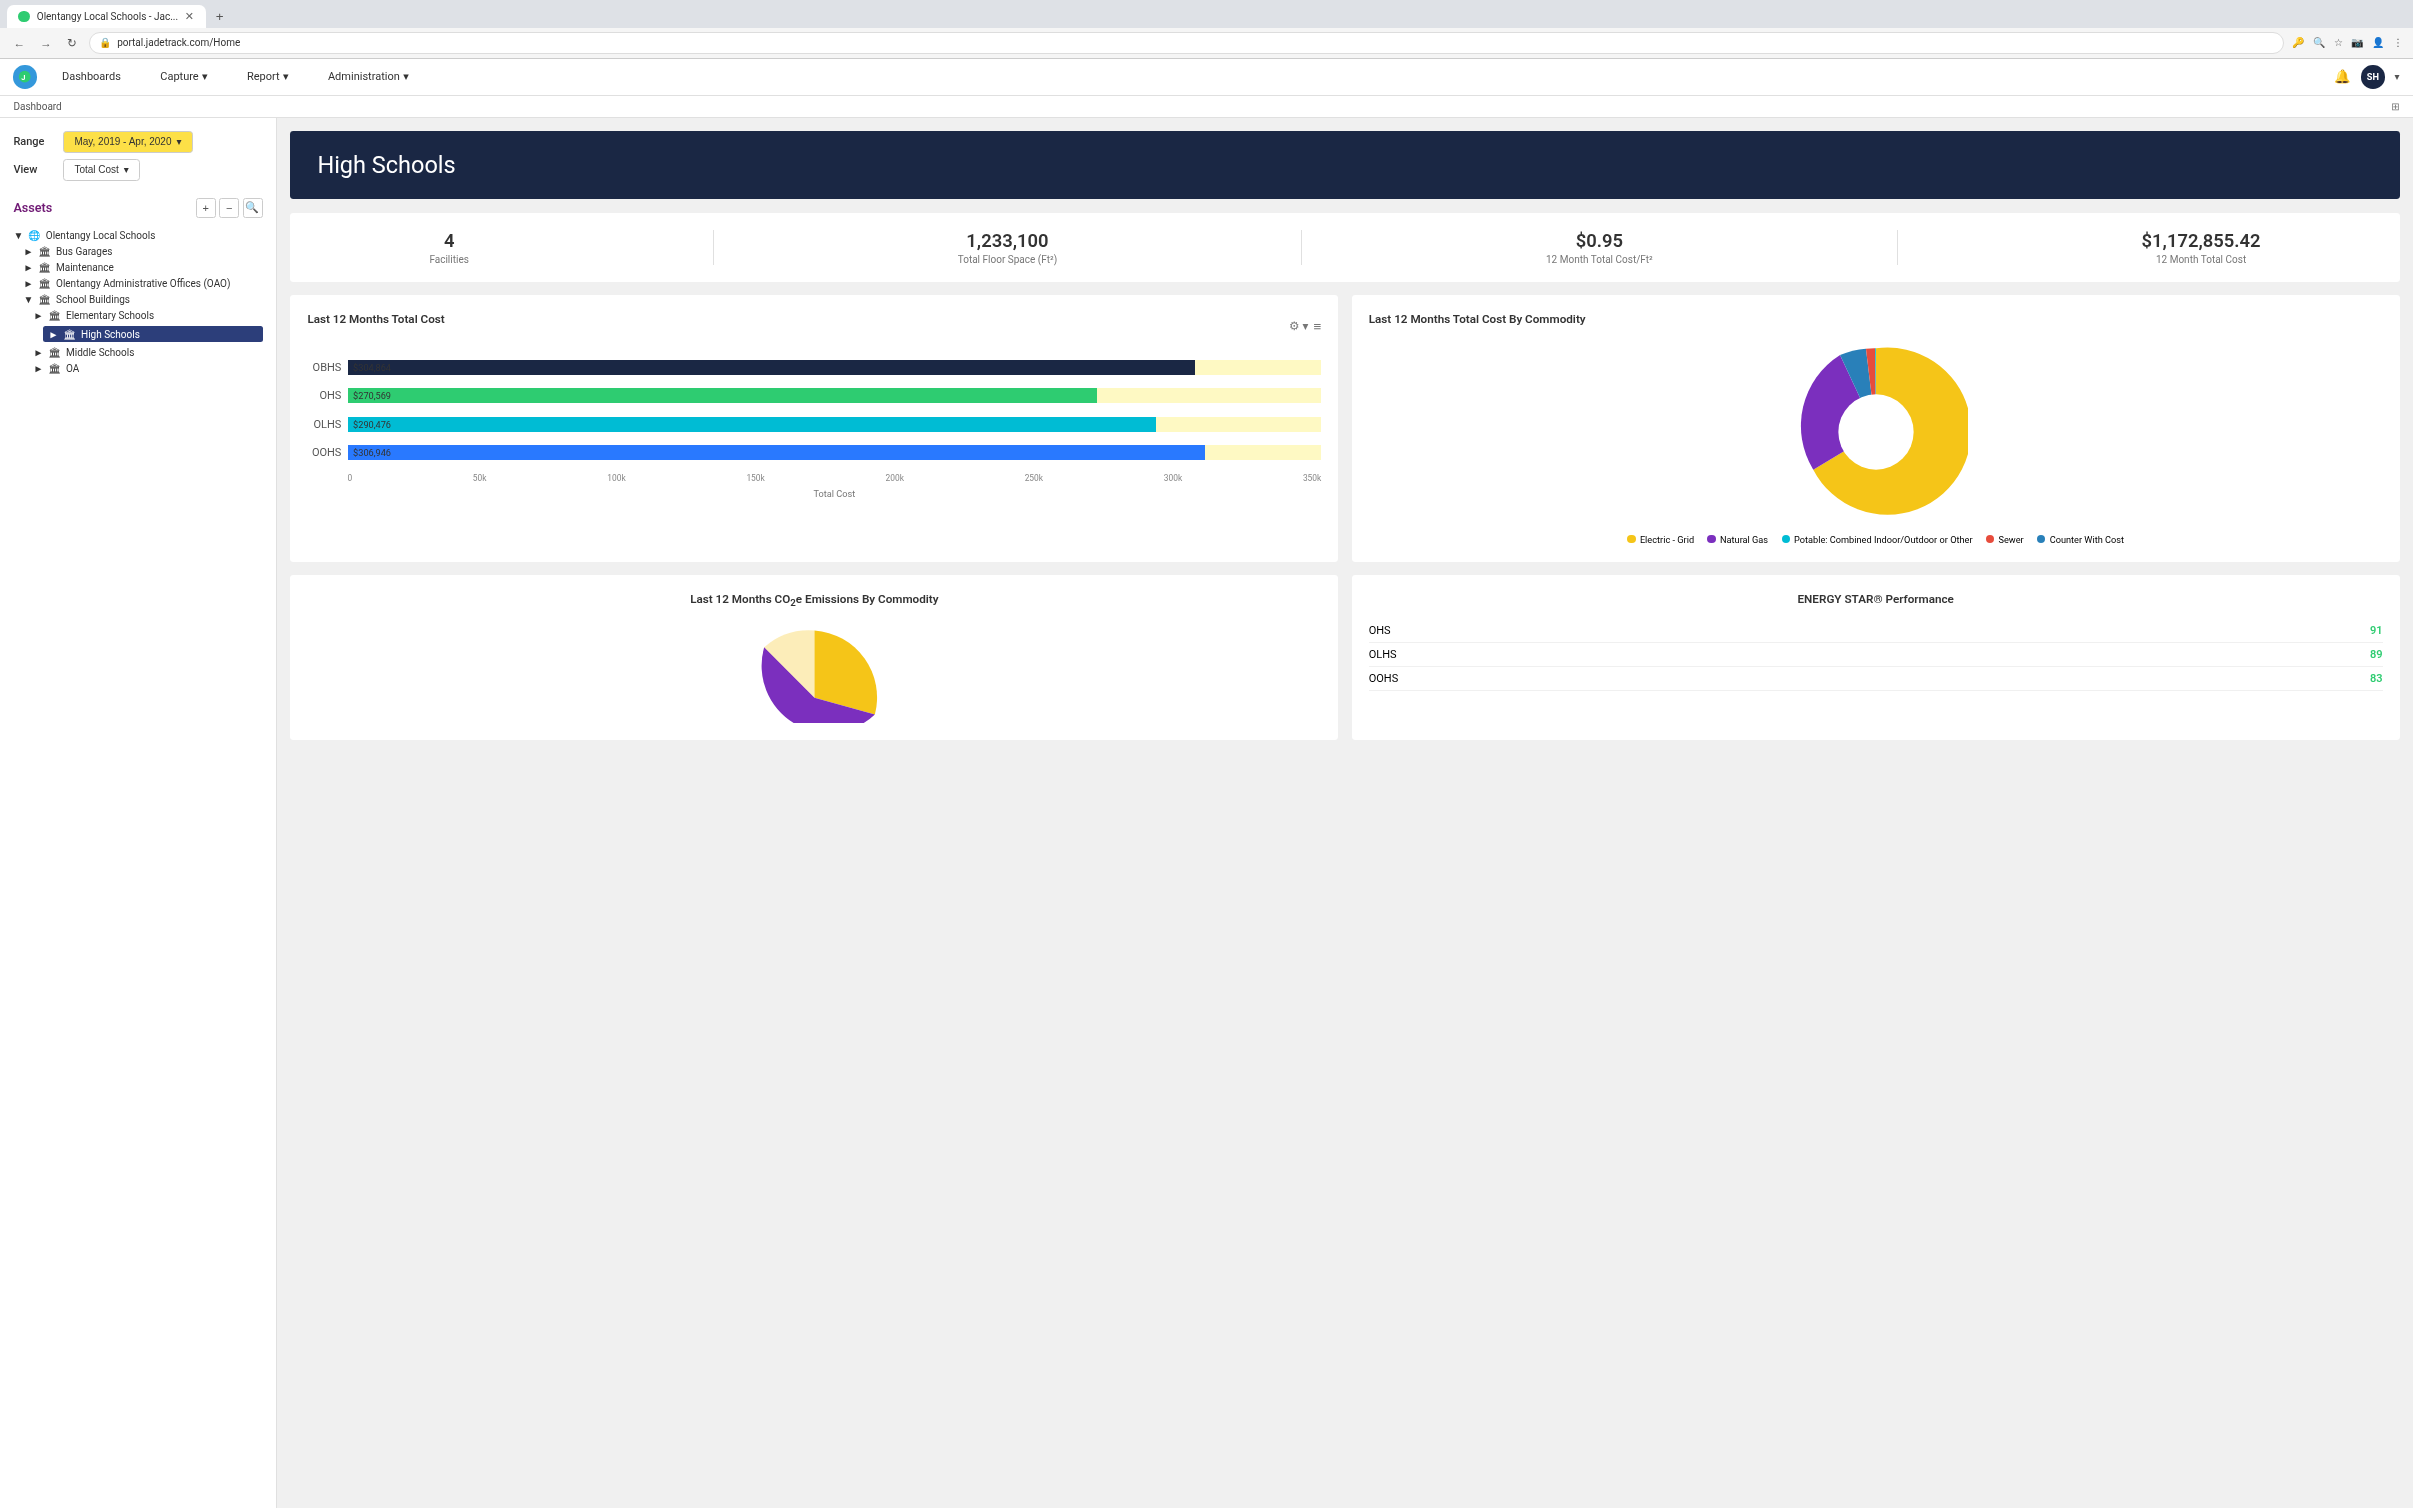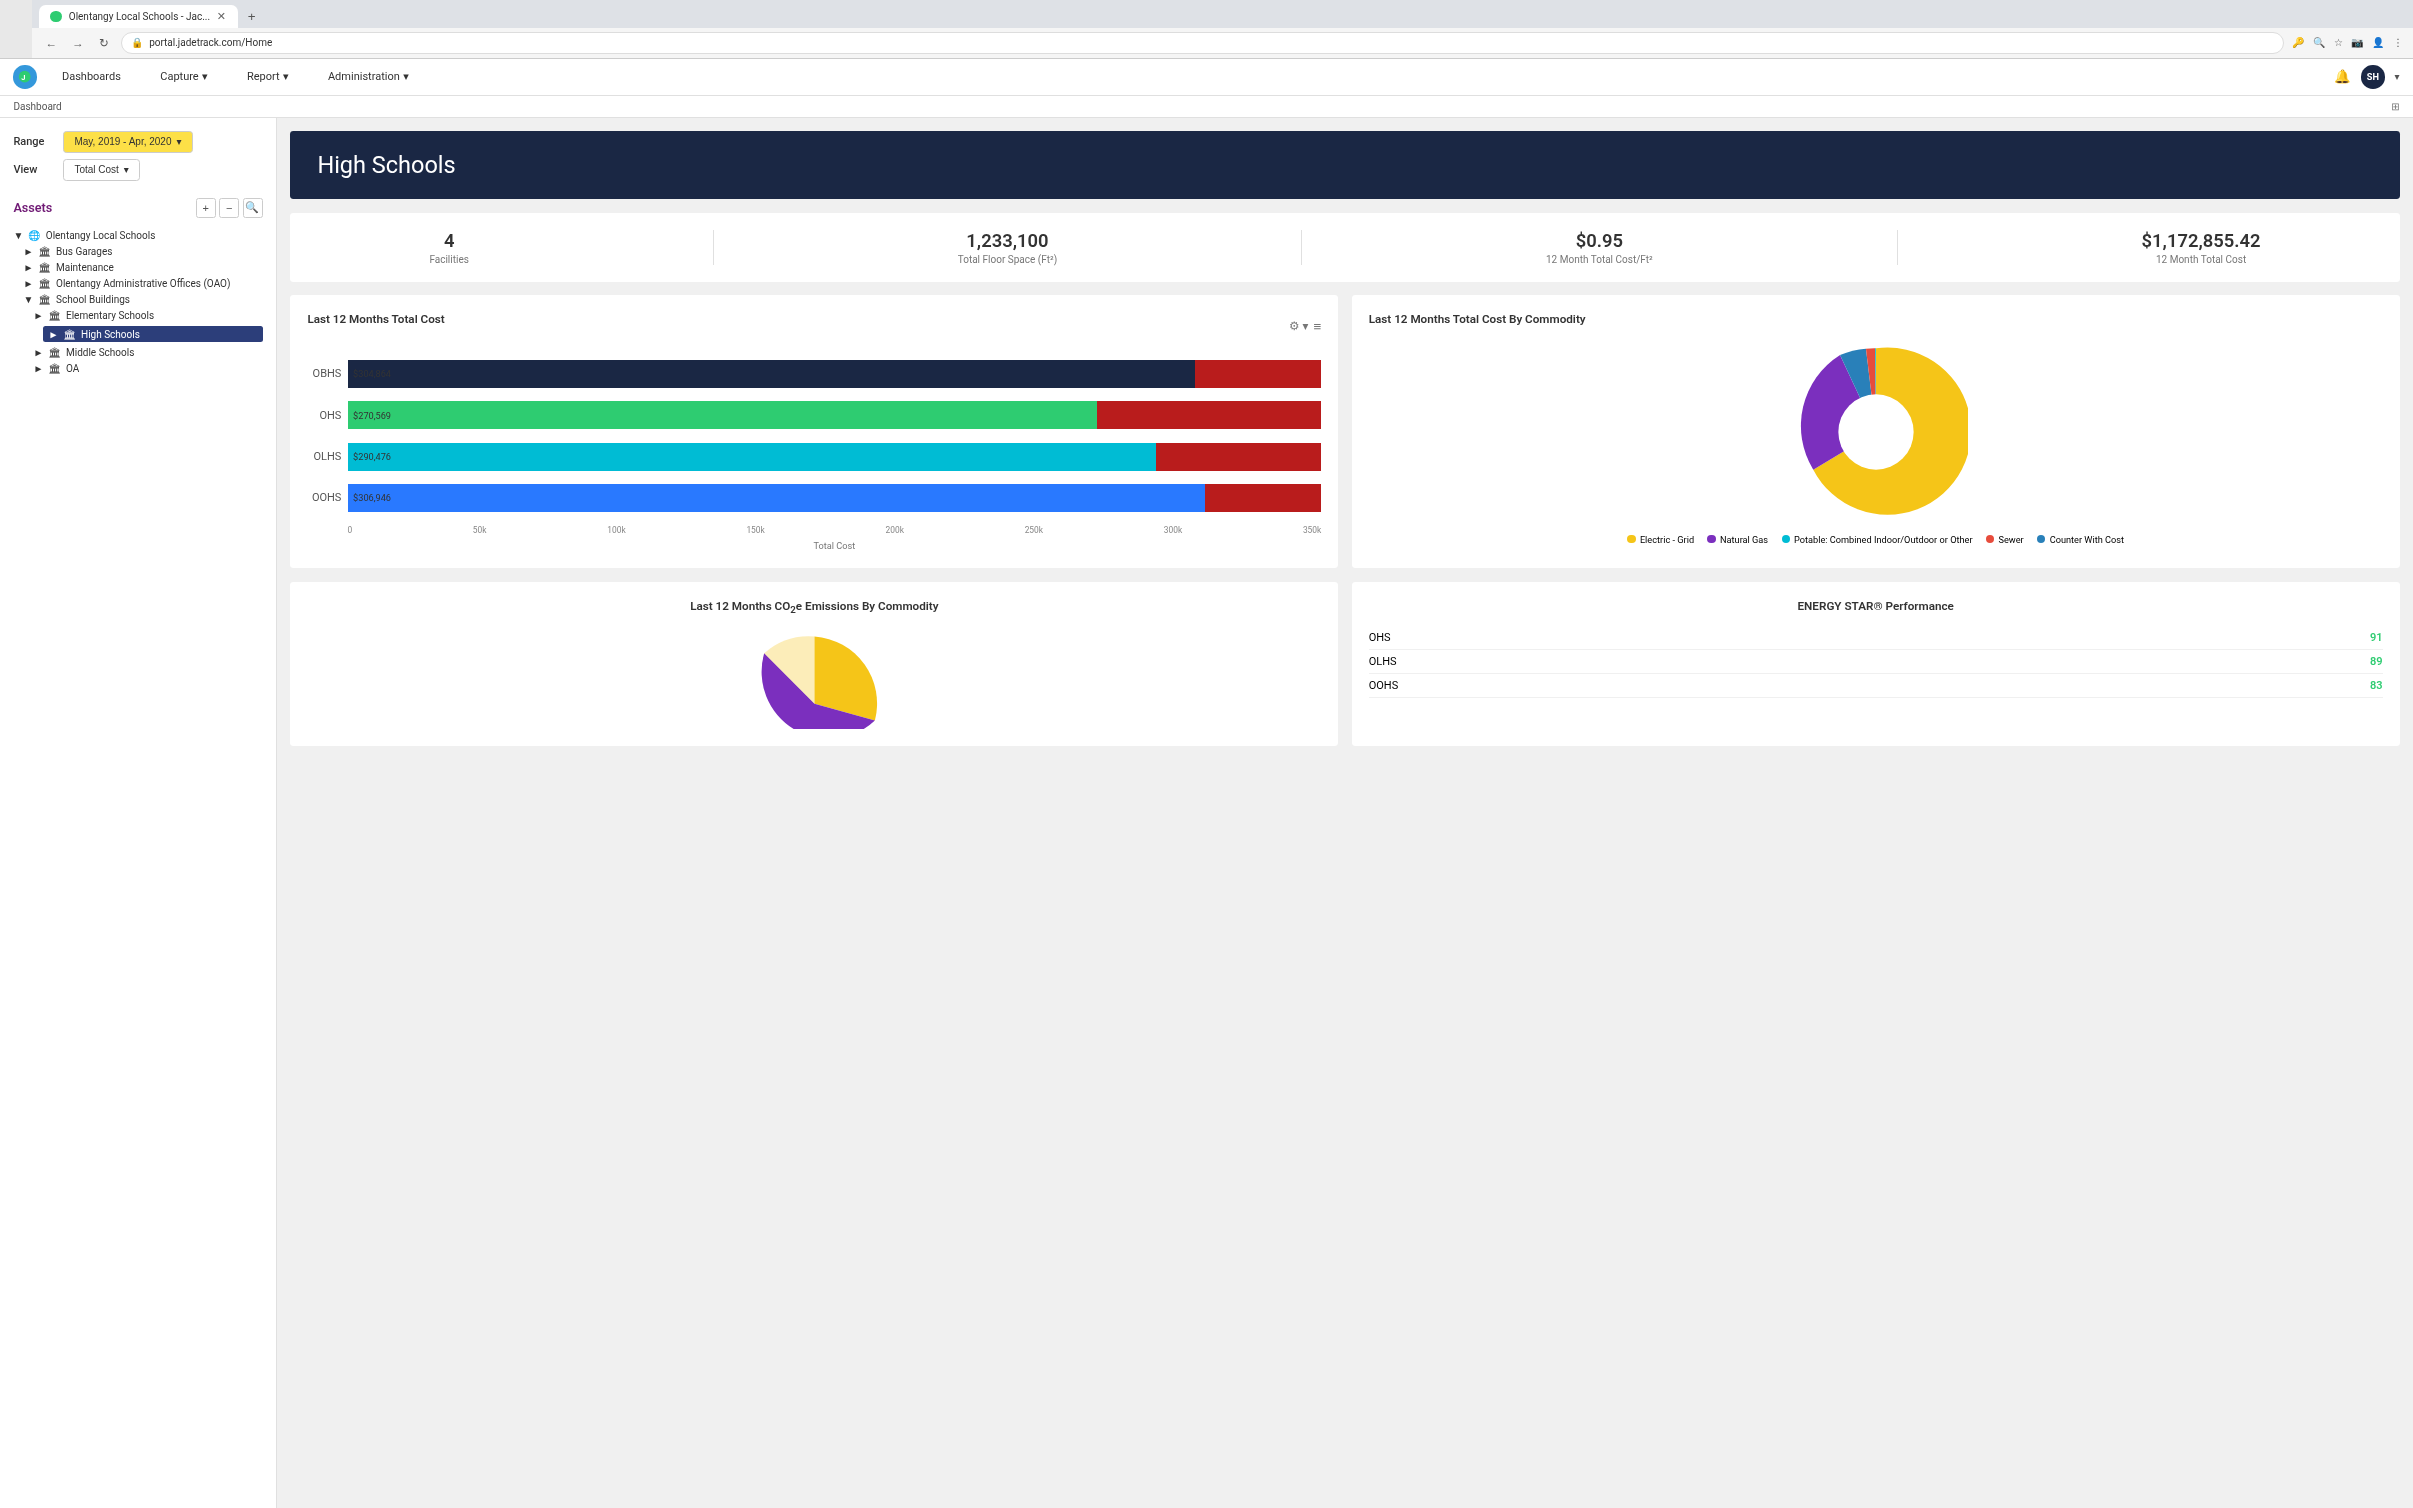--- a/index.html
+++ b/index.html
@@ -1,19 +1,19 @@
 <!DOCTYPE html>
 <html style="font-size:13.4px"><head>
   <meta charset="utf-8">
   <style>
     * { box-sizing: border-box; margin: 0; padding: 0; }
     body { font-family: -apple-system, BlinkMacSystemFont, 'Segoe UI', Roboto, sans-serif; background: #f0f0f0; font-size: 10px; }
 
     
-    .browser-chrome { background: #e8e8e8; border-bottom: 0.8px solid #ccc; padding-left: 32px; }
+    .browser-chrome { background: #e8e8e8; border-bottom: 0.8px solid #ccc; }
     .tab-bar { display: flex; align-items: center; padding: 5px 6.7px 0; gap: 3.4px; background: #dee1e6; }
     .tab { display: flex; align-items: center; gap: 6.7px; padding: 5px 11.7px; background: #fff; border-radius: 6.7px 6.7px 0 0; font-size: 10px; min-width: 151px; }
     .tab-favicon { width: 11.7px; height: 11.7px; background: #2ecc71; border-radius: 50%; }
     .tab-title { flex: 1; color: #333; font-size: 10px; white-space: nowrap; overflow: hidden; text-overflow: ellipsis; }
     .tab-close { color: #666; cursor: pointer; font-size: 11px; }
     .new-tab { background: none; border: none; font-size: 13.4px; cursor: pointer; color: #555; padding: 3.4px 6.7px; }
     .address-bar { display: flex; align-items: center; padding: 4.2px 10px; gap: 8.4px; background: #f5f5f5; }
     .nav-btn { background: none; border: none; cursor: pointer; color: #555; font-size: 11.7px; padding: 3.4px; }
     .address-input { flex: 1; padding: 4.2px 10px; border: 0.8px solid #ddd; border-radius: 17px; font-size: 10px; background: #fff; display: flex; align-items: center; gap: 5px; }
     .address-input .lock-icon { color: #555; }
@@ -72,21 +72,21 @@
     .chart-card { background: #fff; border-radius: 3.4px; padding: 17px; flex: 1; }
     .chart-title { font-size: 11.7px; font-weight: 600; color: #333; margin-bottom: 13.4px; }
     .chart-header { display: flex; justify-content: space-between; align-items: center; margin-bottom: 13.4px; }
     .chart-controls { display: flex; gap: 5px; align-items: center; }
     .chart-icon-btn { background: none; border: none; cursor: pointer; color: #777; font-size: 11.7px; }
 
     
     .bar-chart { position: relative; }
     .bar-row { display: flex; align-items: center; margin-bottom: 13.4px; }
     .bar-label { width: 34px; font-size: 11px; color: #555; text-align: right; margin-right: 6.7px; flex-shrink: 0; }
-    .bar-container { flex: 1; height: 28px; position: relative; background: #b91c1c; }
+    .bar-container { flex: 1; height: 15px; position: relative; background: #fef9c3; }
     .bar { height: 100%; display: flex; align-items: center; }
     .bar-value { font-size: 9.2px; color: #333; margin-left: 5px; white-space: nowrap; }
     .x-axis { display: flex; justify-content: space-between; padding-left: 40px; margin-top: 3.4px; }
     .x-tick { font-size: 8.4px; color: #888; }
     .x-label { text-align: center; font-size: 9.2px; color: #777; margin-top: 5px; padding-left: 40px; }
 
     
     .pie-container { display: flex; flex-direction: column; align-items: center; }
     .pie-legend { display: flex; flex-wrap: wrap; gap: 5px 13.4px; margin-top: 10px; font-size: 9.2px; }
     .legend-item { display: flex; align-items: center; gap: 4.2px; }

